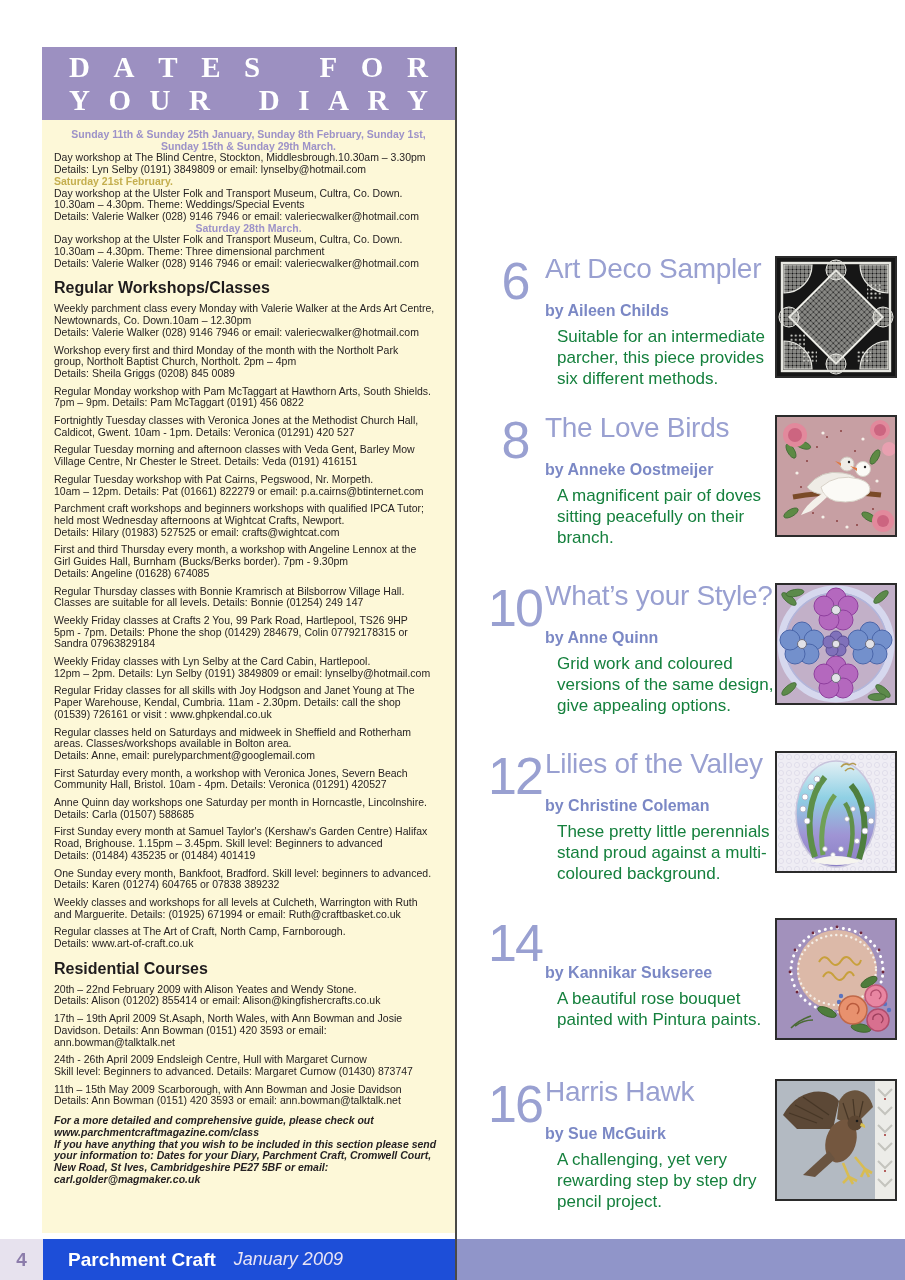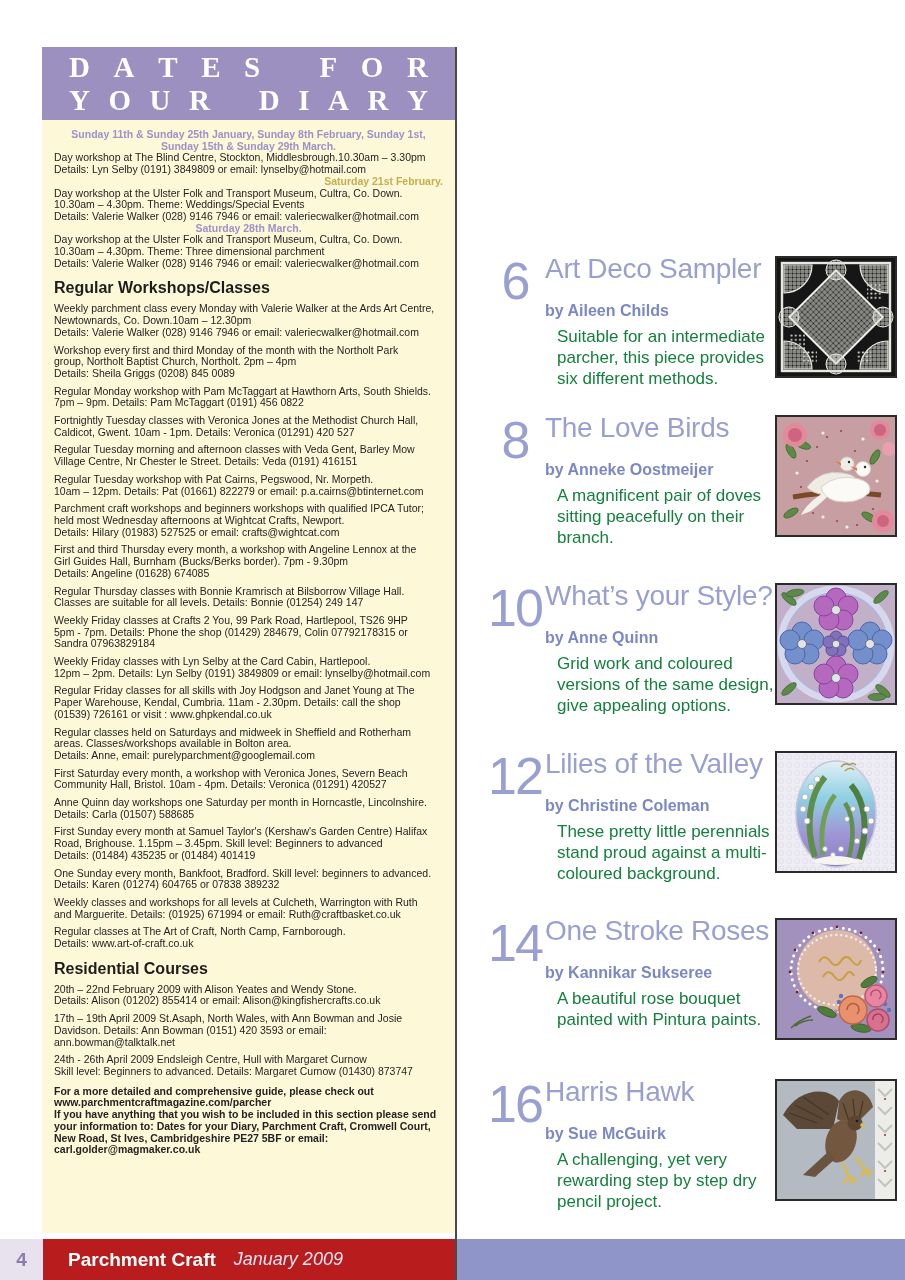--- a/index.html
+++ b/index.html
@@ -12,45 +12,45 @@
                background:#fdf8d8;overflow:hidden;}
   .panel-rule{position:absolute;left:455px;top:47px;width:2px;height:1233px;background:#4a4a47;}
   .diary-header{height:73px;background:#9c90c1;display:flex;flex-direction:column;
                 justify-content:center;padding:0 27px;}
   .hdr-line{display:flex;justify-content:space-between;color:#ffffff;
             font-family:"Liberation Serif",serif;font-weight:bold;
             font-size:29px;line-height:33px;}
   .diary-body{padding:9px 12px 0 12px;font-size:10.5px;line-height:11.7px;color:#262223;}
   .line{min-height:11.7px;}
   .heading-purple{color:#9d92c8;font-weight:bold;text-align:center;}
-  .heading-gold{color:#c4ae4e;font-weight:bold;text-align:right;}
+  .heading-gold{color:#c4ae4e;font-weight:bold;}
   .section-heading{font-size:16px;line-height:19px;font-weight:bold;color:#1f1c1d;
                    margin:9px 0 2px 0;}
   .para{margin-top:6px;}
-  .note{font-weight:bold;margin-top:8px;}
+  .note{font-weight:bold;margin-top:8px;font-style:italic;}
 
   
   .entry{position:absolute;left:488px;width:417px;height:150px;}
   .entry-page{position:absolute;left:0;top:0;width:54px;font-size:52px;line-height:50px;
               color:#99a0d1;letter-spacing:-2px;text-align:center;}
   .entry-title{position:absolute;left:57px;top:-3px;font-size:28px;line-height:32px;
                color:#99a0d1;letter-spacing:-0.3px;white-space:nowrap;}
   .entry-byline{position:absolute;left:57px;top:46px;font-size:16px;font-weight:bold;
                 color:#7b88c5;}
   .entry-desc{position:absolute;left:69px;top:70px;width:228px;font-size:17px;
               line-height:21px;color:#15803d;}
   .entry-thumb{position:absolute;left:287px;top:0;width:118px;height:118px;
                border:2px solid #2b2b2b;background:#ffffff;}
   .entry-thumb svg{display:block;}
 
   
   .footer-pagebox{position:absolute;left:0;top:1239px;width:43px;height:41px;background:#e7e2ee;
                   display:flex;align-items:center;justify-content:center;
                   color:#8c7cab;font-weight:bold;font-size:19px;}
-  .footer-left{position:absolute;left:43px;top:1239px;width:412px;height:41px;background:#b91c1c;
+  .footer-left{position:absolute;left:43px;top:1239px;width:412px;height:41px;background:#1d4ed8;
                display:flex;align-items:center;padding-left:25px;box-sizing:border-box;}
   .footer-mag{color:#ffffff;font-weight:bold;font-size:19px;}
   .footer-issue{color:#e9e4f5;font-style:italic;font-size:18px;margin-left:18px;}
   .footer-right{position:absolute;left:457px;top:1239px;width:448px;height:41px;background:#9095c9;}
 </style>
 </head>
 <body>
 
 <div id="page">
 
@@ -209,25 +209,29 @@
           </div>
           <div class="para">
             <div class="line">17th – 19th April 2009 St.Asaph, North Wales, with Ann Bowman and Josie</div>
             <div class="line">Davidson. Details: Ann Bowman (0151) 420 3593 or email:</div>
             <div class="line">ann.bowman@talktalk.net</div>
           </div>
           <div class="para">
             <div class="line">24th - 26th April 2009 Endsleigh Centre, Hull with Margaret Curnow</div>
             <div class="line">Skill level: Beginners to advanced. Details: Margaret Curnow (01430) 873747</div>
           </div>
+          <div class="para">
+            <div class="line">11th – 15th May 2009 Scarborough, with Ann Bowman and Josie Davidson</div>
+            <div class="line">Details: Ann Bowman (0151) 420 3593 or email: ann.bowman@talktalk.net</div>
+          </div>
         </div>
 
       <div class="note">
           <div class="line">For a more detailed and comprehensive guide, please check out</div>
-          <div class="line">www.parchmentcraftmagazine.com/parcher</div>
+          <div class="line">www.parchmentcraftmagazine.com/class</div>
           <div class="line">If you have anything that you wish to be included in this section please send</div>
           <div class="line">your information to: Dates for your Diary, Parchment Craft, Cromwell Court,</div>
           <div class="line">New Road, St Ives, Cambridgeshire PE27 5BF or email:</div>
           <div class="line">carl.golder@magmaker.co.uk</div>
         </div>
     </div>
   </div>
   <div class="panel-rule"></div>
 
   <div class="entry" style="top:256px">
@@ -435,21 +439,20 @@
           <circle cx="70" cy="66" r="2.4"></circle>
             <circle cx="76" cy="56" r="2.4"></circle>
         </g>
         <path d="M34 108 q24 -10 50 0 q-24 8 -50 0 Z" fill="#f6f5ef"></path>
       </svg>
     </div>
   </div>
 
   <div class="entry" style="top:918px">
     <div class="entry-page">14</div>
-    <div class="entry-title">One Stroke Roses</div>
     <div class="entry-byline">by Kannikar Sukseree</div>
     <div class="entry-desc">A beautiful rose bouquet painted with Pintura paints.</div>
     <div class="entry-thumb">
       <svg width="118" height="118" viewBox="0 0 118 118">
         <rect width="118" height="118" fill="#a291bc"></rect>
         <circle cx="60" cy="50" r="40" fill="#dcb9a8"></circle>
         <ellipse cx="60" cy="50" rx="46" ry="42" fill="none" stroke="#ffffff" stroke-width="3" stroke-dasharray="0.1 6" stroke-linecap="round"></ellipse>
         <ellipse cx="60" cy="50" rx="39" ry="35" fill="none" stroke="#f4efe8" stroke-width="2.4" stroke-dasharray="0.1 5" stroke-linecap="round"></ellipse>
         <g fill="#6e2438">
           <circle cx="60" cy="7" r="1.4"></circle>

